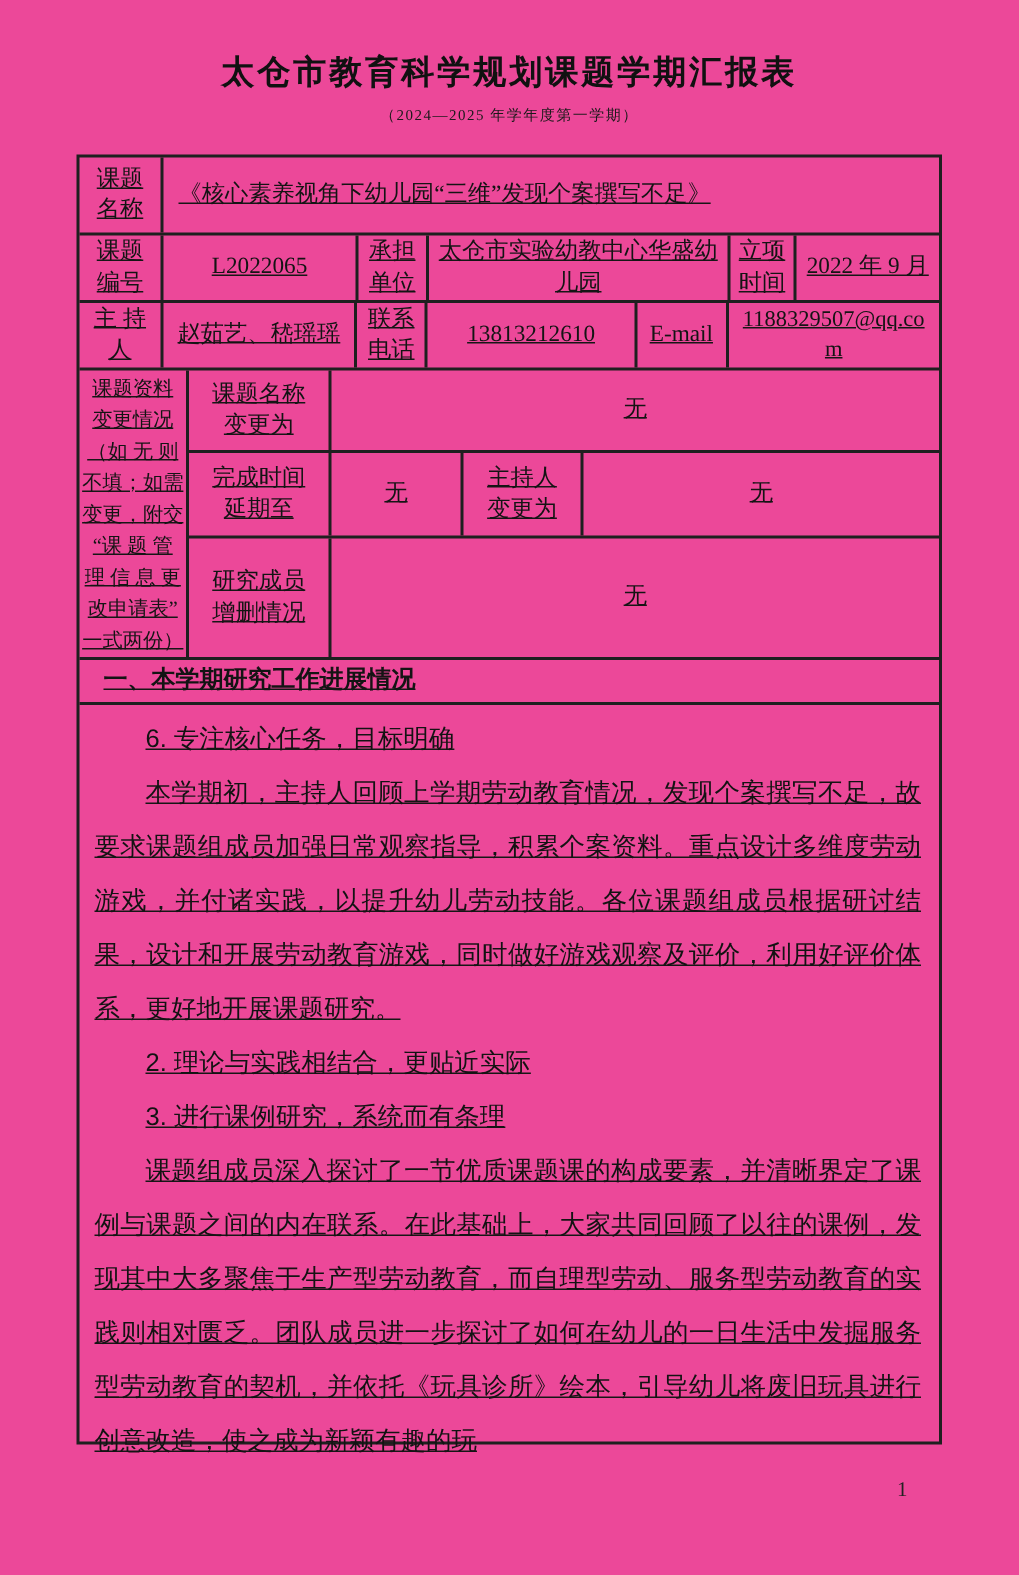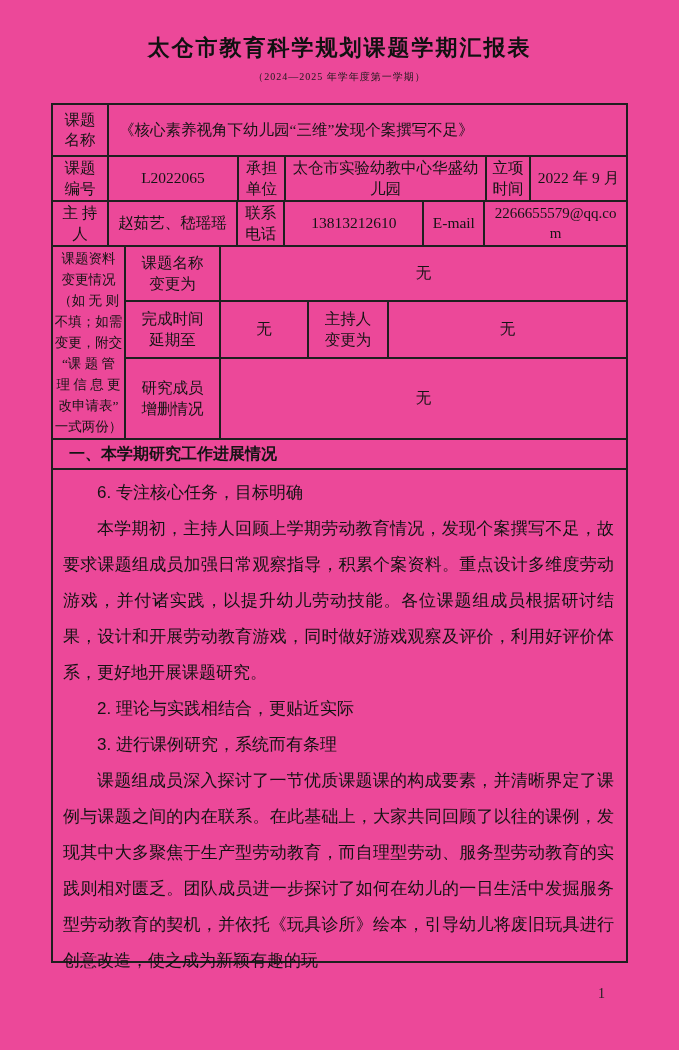--- a/index.html
+++ b/index.html
@@ -15,21 +15,21 @@
     font-weight:bold; font-size:22px; letter-spacing:2px; color:#111;
   }
   .doc-subtitle {
     position:absolute; top:70px; left:0; width:100%;
     text-align:center; font-size:10px; letter-spacing:1px; color:#1a1a1a;
   }
   .form {
     position:absolute; left:51px; top:103px; width:577px; height:860px;
     border:2px solid #1f1f1f; display:flex; flex-direction:column;
   }
-  .row { display:flex; border-bottom:2px solid #1f1f1f; flex:0 0 auto; }
+  .row { display:flex; border-bottom:2px solid #1f1f1f; flex:0 0 auto;text-decoration:underline; }
   .row.last { border-bottom:none; }
   .cell {
     border-right:2px solid #1f1f1f;
     display:flex; align-items:center; justify-content:center;
     text-align:center; font-size:15.5px; line-height:1.3;
     padding:2px 4px; overflow:hidden; color:#141414;
   }
   .cell.end { border-right:none; }
   .cell.left { justify-content:flex-start; text-align:left; padding-left:10px; }
   .pre { white-space:pre-line; }
@@ -92,21 +92,21 @@
     </div>
 
     <div class="row h45">
       <div class="cell w56 pre">主 持
 人</div>
       <div class="cell w130">赵茹艺、嵇瑶瑶</div>
       <div class="cell w47 pre">联系
 电话</div>
       <div class="cell w140">13813212610</div>
       <div class="cell w61">E-mail</div>
-      <div class="cell grow end email-cell">2266655579@qq.com</div>
+      <div class="cell grow end email-cell">1188329507@qq.com</div>
     </div>
 
     <div class="row h193">
       <div class="cell w73 pre changes-label">课题资料
 变更情况
 （如 无 则
 不填；如需
 变更，附交
 “课 题 管
 理 信 息 更

